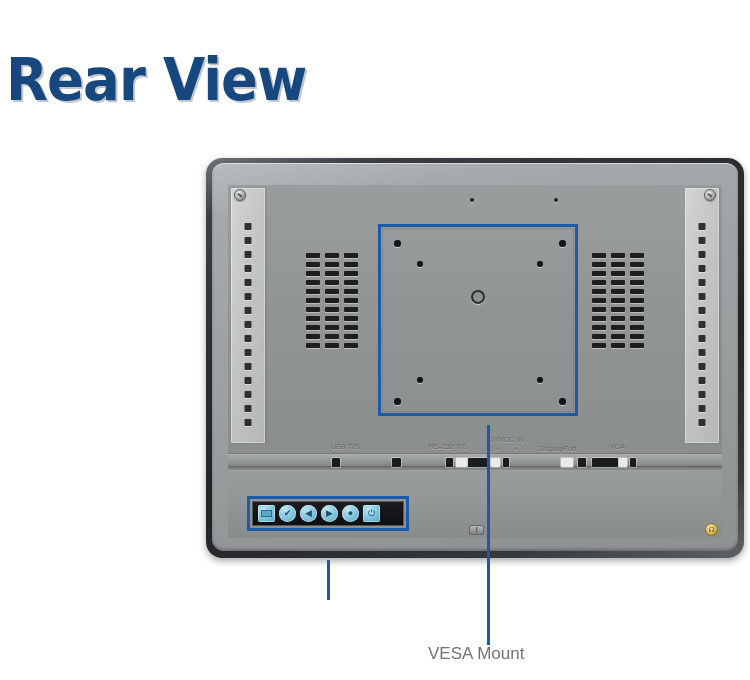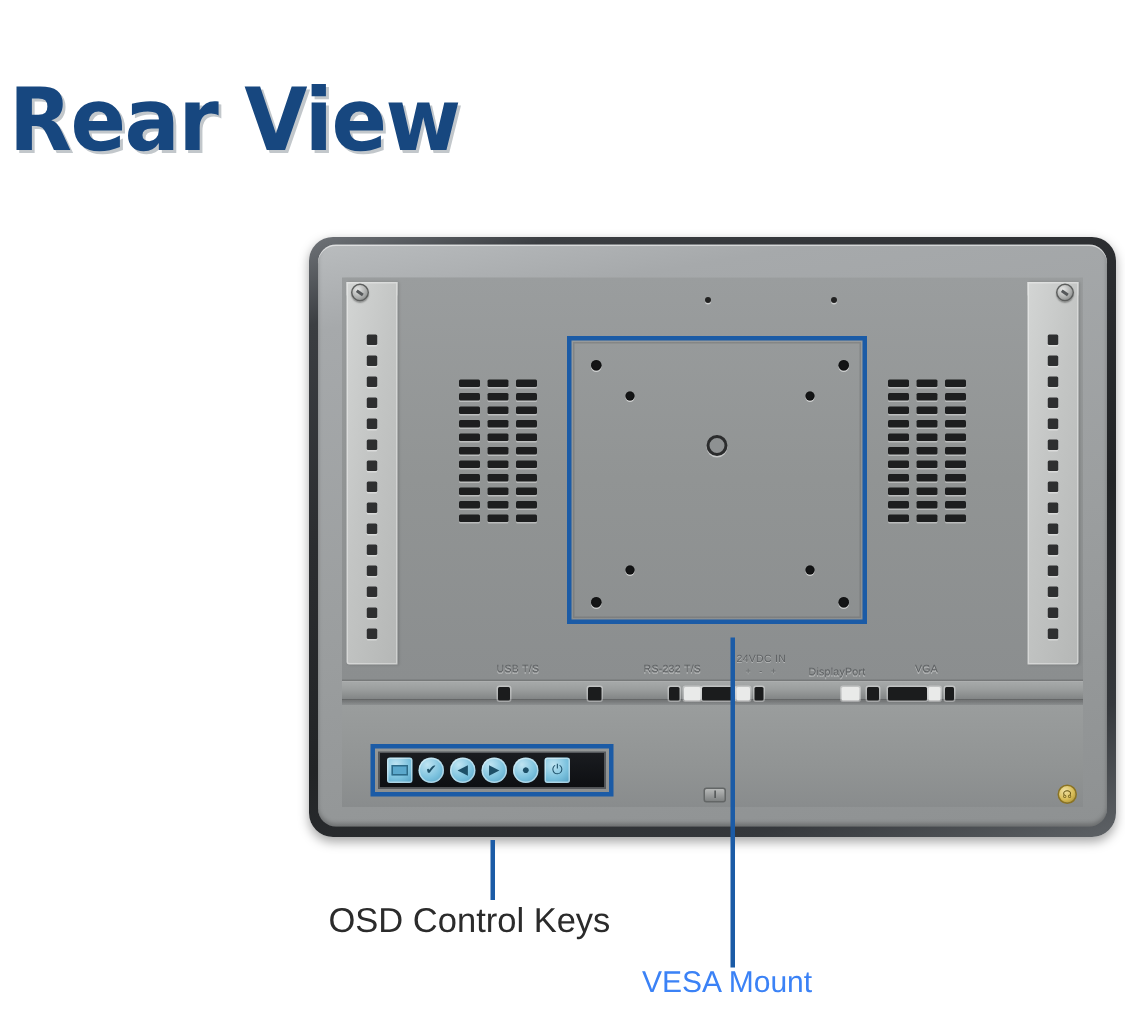--- a/index.html
+++ b/index.html
@@ -192,21 +192,21 @@
 
   
   .leader{position:absolute;background:#1b5ba6;}
   #osd-label{
     position:absolute;left:219px;top:600px;
     font-size:23px;color:#2b2b2b;white-space:nowrap;
     font-family:"Liberation Sans",sans-serif;
   }
   #vesa-label{
     position:absolute;left:428px;top:644px;
-    font-size:20px;color:#3b82f6;white-space:nowrap;
+    font-size:17px;color:#737373;white-space:nowrap;
     font-family:"Liberation Sans",sans-serif;
   }
 </style>
 </head>
 <body>
 
 <div id="stage">
 
   <div id="page-title">Rear View</div>
 
@@ -392,16 +392,15 @@
     </div>
     <div id="osd-box"></div>
 
     <div class="center-mount" style="left:263px;bottom:23px;"></div>
     <div class="ground" style="right:26px;bottom:22px;">☊</div>
   </div>
 
   <div class="leader" style="left:327px;top:560px;width:3px;height:40px;"></div>
   <div class="leader" style="left:487px;top:425px;width:3px;height:220px;"></div>
 
-  <div id="osd-label">OSD Control Keys</div>
   <div id="vesa-label">VESA Mount</div>
 
 </div>
 
 </body></html>

